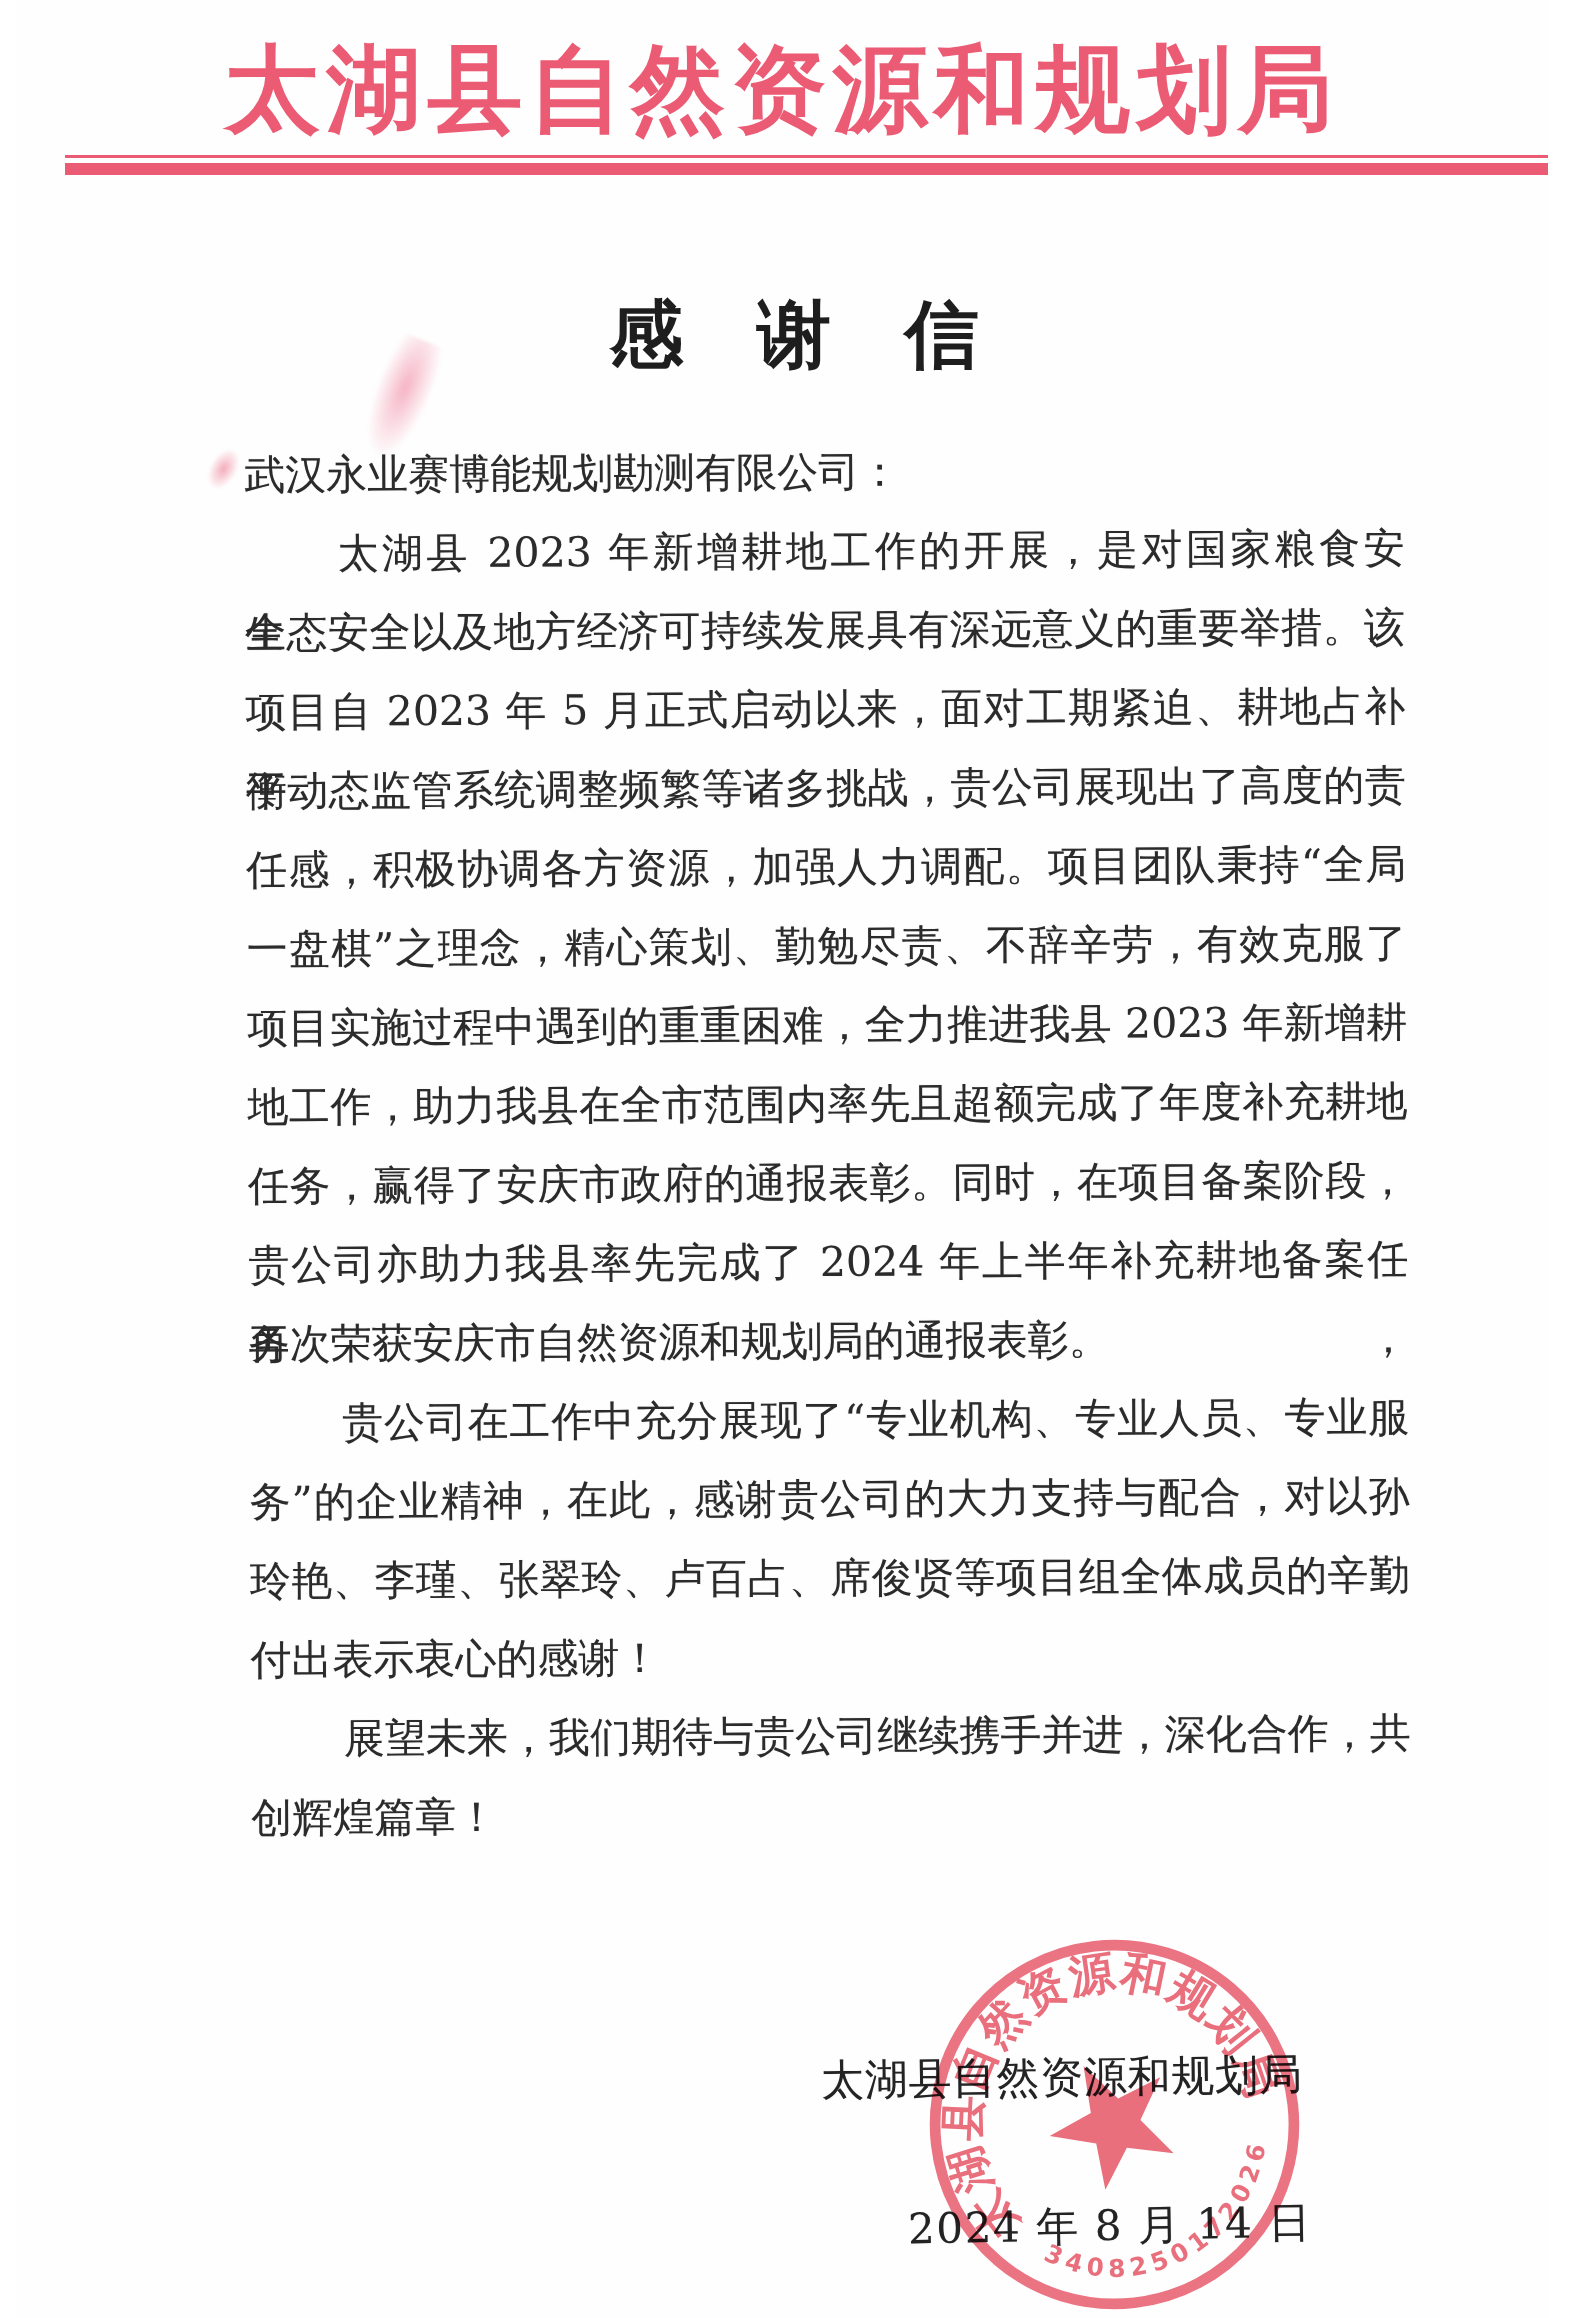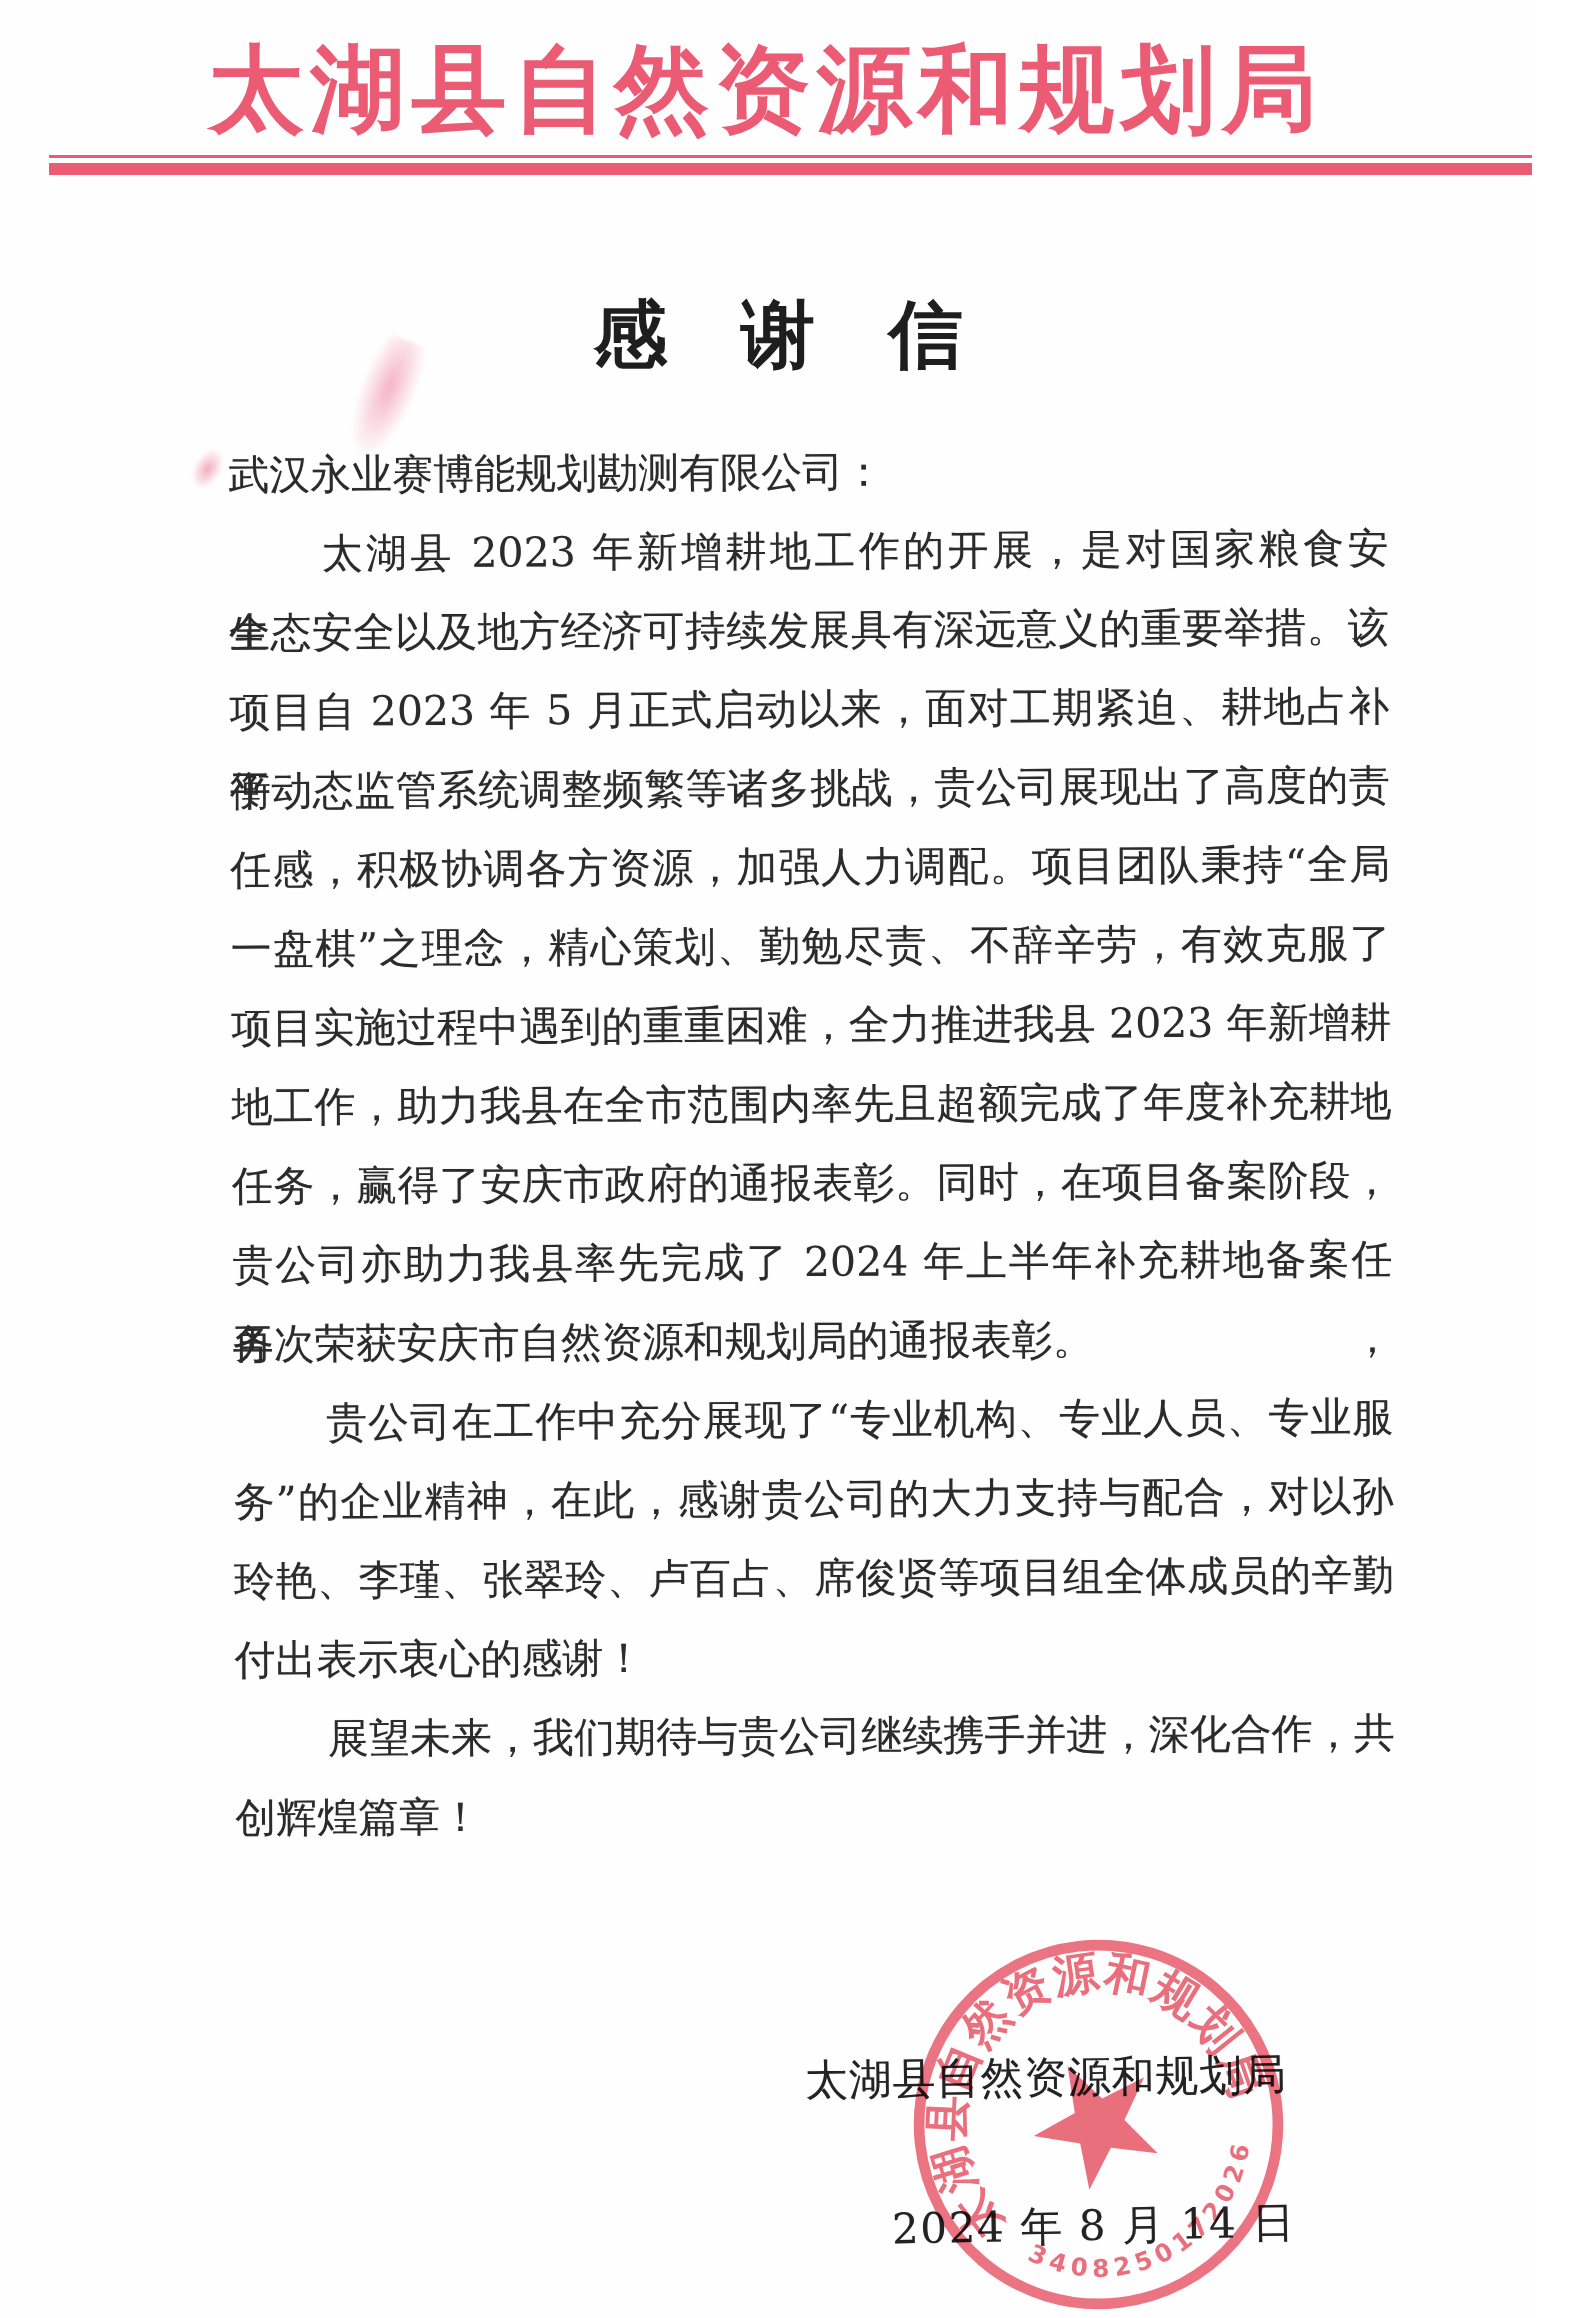--- a/index.html
+++ b/index.html
@@ -2,20 +2,21 @@
 <html style="font-size:12.6px"><head>
 <meta charset="utf-8">
 <style>
   html,body{margin:0;padding:0;background:#ffffff;}
   .page{
     position:relative;
     width:1532px;height:2319px;
     background:#fefefe;
     overflow:hidden;
     font-family:"DejaVu Serif","Liberation Serif",serif;
+    margin-left:16px;
   }
   
   .letterhead{
     position:absolute;left:0;top:30px;width:100%;
     text-align:center;
     font-size:95px;font-weight:700;
     letter-spacing:6.3px;
     color:#ec5b74;
     line-height:1.25;
   }

